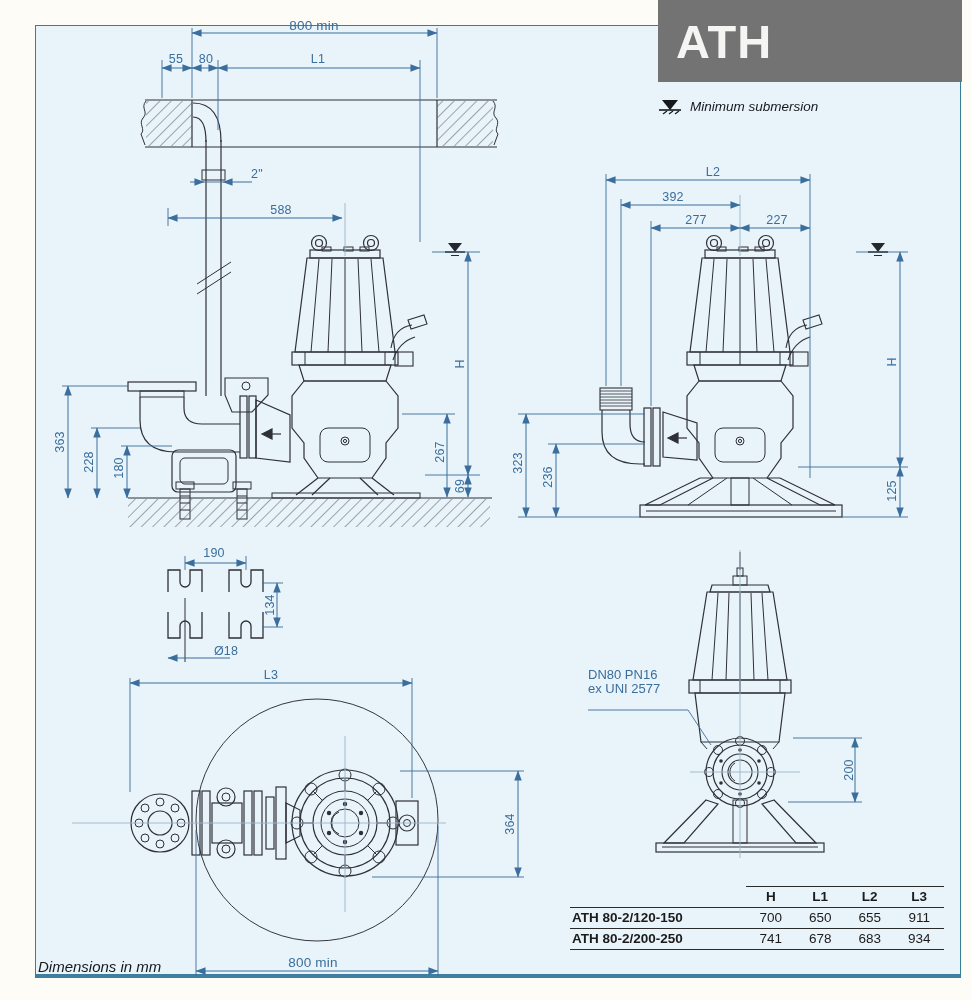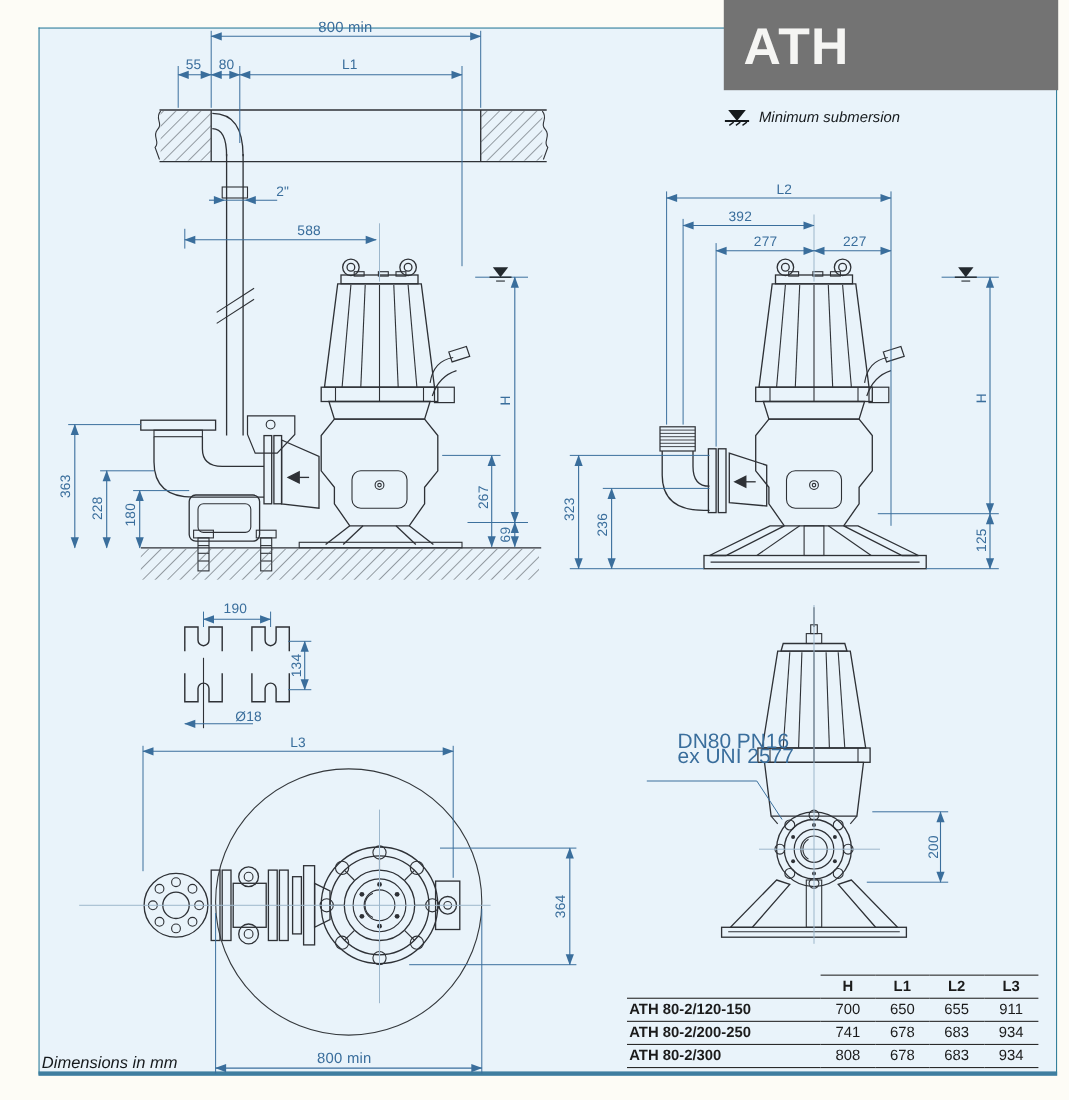--- a/index.html
+++ b/index.html
@@ -6,21 +6,21 @@
   body{width:972px;height:1000px;position:relative;background:#fdfcf6;font-family:"Liberation Sans",sans-serif;overflow:hidden;}
   #panel{position:absolute;left:35px;top:25px;width:926px;height:953px;background:#e9f3fa;border:1.5px solid #34809b;border-bottom:4px solid #3f7ea0;box-sizing:border-box;z-index:0;}
   #art{position:absolute;left:0;top:0;z-index:1;}
   .dim{position:absolute;z-index:3;color:#3a6e9c;font-size:12.5px;transform:translate(-50%,-50%);white-space:nowrap;letter-spacing:.2px;}
   .dim.rot{transform:translate(-50%,-50%) rotate(-90deg);}
   .dim.lg{font-size:13.5px;}
   #ath-box{position:absolute;left:658px;top:0;width:304px;height:82px;background:#737373;z-index:4;display:flex;align-items:center;}
   #ath-box span{color:#f5f5f3;font-size:47px;font-weight:700;padding-left:18px;letter-spacing:1px;line-height:1;}
   #legend{position:absolute;left:658px;top:99px;display:flex;align-items:flex-start;gap:8px;z-index:3;}
   #legend .txt{font-style:italic;font-size:13.5px;color:#15191c;}
-  #flange-note{position:absolute;left:588px;top:668px;z-index:3;color:#3a6e9c;font-size:19px;line-height:14px;margin-left:28px;}
+  #flange-note{position:absolute;left:588px;top:668px;z-index:3;color:#3a6e9c;font-size:13px;line-height:14px;}
   #flange-note span{display:block;}
   #dims-note{position:absolute;left:38px;top:958px;z-index:3;font-style:italic;font-size:15px;color:#15191c;}
   #size-table{position:absolute;left:570px;top:886px;width:374px;z-index:3;}
   table.tbl{border-collapse:collapse;width:100%;font-size:13.5px;color:#1b1b1b;}
   table.tbl th,table.tbl td{padding:2px 2px 3px 2px;}
   table.tbl th.num{border-top:1.5px solid #2a2a2a;}
   table.tbl thead th{border-bottom:1.7px solid #2a2a2a;font-weight:700;text-align:center;}
   table.tbl thead th.model-col{border-bottom:1.7px solid #2a2a2a;}
   table.tbl tbody td{border-bottom:1.3px solid #2a2a2a;text-align:center;margin-top:12px;}
   table.tbl tbody td.model{text-align:left;font-weight:700;width:172px;}
@@ -440,24 +440,17 @@
         <td>655</td>
         <td>911</td>
       </tr>
       <tr>
         <td class="model">ATH 80-2/200-250</td>
         <td>741</td>
         <td>678</td>
         <td>683</td>
         <td>934</td>
       </tr>
-      <tr>
-        <td class="model">ATH 80-2/300</td>
-        <td>808</td>
-        <td>678</td>
-        <td>683</td>
-        <td>934</td>
-      </tr>
     </tbody>
   </table>
 </div>
 
 <div id="dims-note">Dimensions in mm</div>
 
 </body></html>

